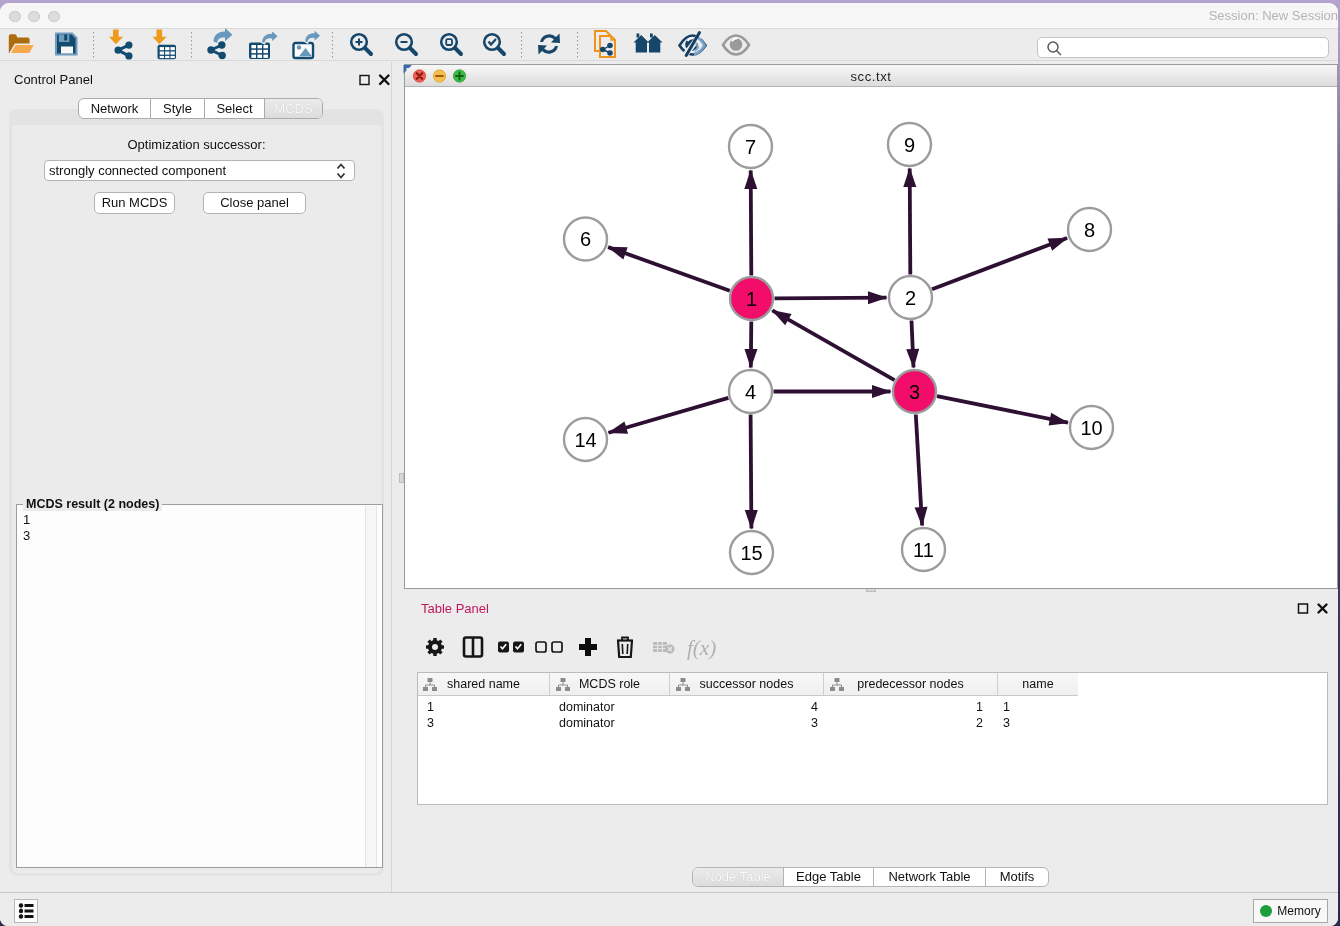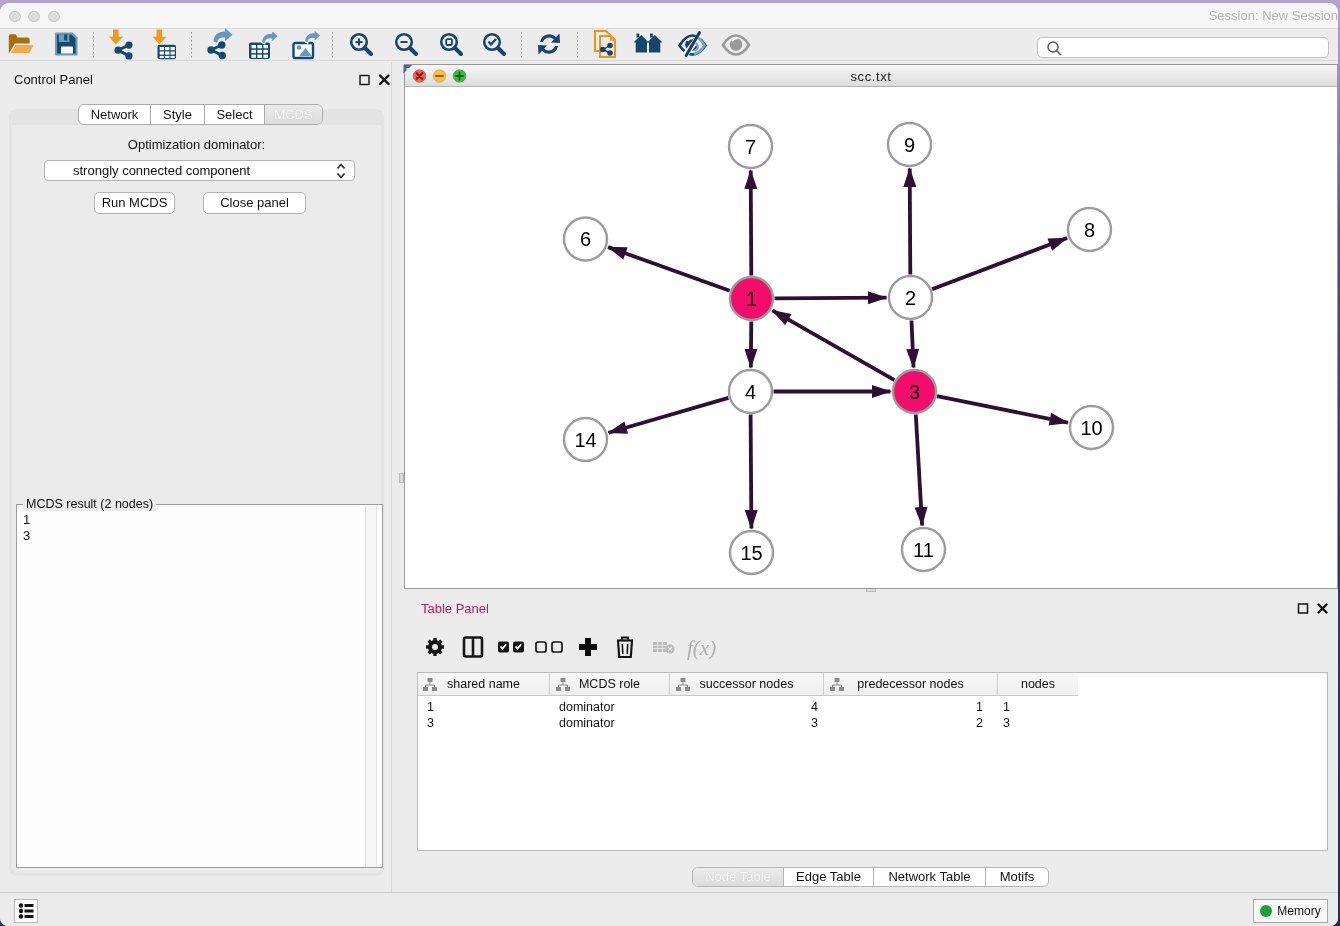--- a/index.html
+++ b/index.html
@@ -19,55 +19,55 @@
   border-top:1px solid #d9d9d9; border-bottom:1px solid #d9d9d9; }
 #searchbox { position:absolute; left:1037px; top:8px; width:292px; height:21px; background:#fff;
   border:1px solid #c3c3c3; border-radius:5px; }
 
 #cp-title { position:absolute; left:14px; top:69px; font-size:13px; color:#111; }
 #cp-panel { position:absolute; left:9px; top:106px; width:375px; height:767px; background:#e3e3e3;
   border-radius:8px; }
 #cp-inner { position:absolute; left:3px; top:16px; width:369px; height:748px; background:#ebebeb;
   border-radius:2px 2px 6px 6px; }
 #cp-tabs { position:absolute; left:78px; top:95px; height:21px; display:flex; z-index:5;
-  border:1px solid #ababab; border-radius:6px; background:#fff; overflow:hidden;margin-top:6px; }
+  border:1px solid #ababab; border-radius:6px; background:#fff; overflow:hidden; }
 .cptab { font-size:13px; color:#111; padding:2px 0 0 0; text-align:center; height:100%;
   border-right:1px solid #ababab; }
 .cptab:last-child { border-right:none; }
 #tab-mcds { background:linear-gradient(#ebebeb,#dcdcdc); color:#f8f8f8;
   text-shadow:0 0 1px #bdbdbd; }
 #opt-label { position:absolute; left:0; top:134px; width:393px; text-align:center; font-size:13px; color:#111; }
 #dropdown { position:absolute; left:44px; top:157px; width:311px; height:21px; background:#fff;
   border:1px solid #b4b4b4; border-radius:4px; font-size:13px; color:#111; line-height:19px;
-  padding-left:28px; }
+  padding-left:4px; }
 .btn { position:absolute; top:189px; height:22px; background:#fff; border:1px solid #b4b4b4;
   border-radius:5px; font-size:13px; color:#111; text-align:center; line-height:20px; }
 #mcds-box { position:absolute; left:16px; top:501px; width:367px; height:364px; background:#fdfdfd;
   border:1px solid #9d9d9d; }
 #mcds-legend { position:absolute; left:23px; top:494px; background:#ebebeb; padding:0 3px;
-  font-size:12.5px; color:#111; z-index:3; }
+  font-size:12.5px; color:#111; z-index:3;font-weight:bold; }
 #mcds-text { position:absolute; left:6px; top:7px; font-size:13px; color:#111; line-height:16px; }
 #mcds-sb { position:absolute; right:5px; top:1px; width:12px; height:361px; background:#f6f6f6;
   border-left:1px solid #e4e4e4; border-right:1px solid #e4e4e4; }
 
 #vsplit-handle { position:absolute; left:399px; top:470px; width:5px; height:10px;
   background:#d9d9d9; border:1px solid #bdbdbd; }
 #hsplit-handle { position:absolute; left:866px; top:584px; width:10px; height:5px;
   background:#d9d9d9; border:1px solid #bdbdbd; }
 
 #netframe { position:absolute; left:404px; top:61px; width:934px; height:525px;
   border:1px solid #999; background:#fff; }
 #nf-title { position:absolute; left:0; top:0; width:100%; height:22px;
   background:linear-gradient(#f7f7f7,#dcdcdc); border-bottom:1px solid #b3b3b3; }
 #nf-text { position:absolute; top:4px; width:100%; text-align:center; font-size:13px; color:#222; letter-spacing:0.6px; }
 #graph { position:absolute; left:1px; top:22px; }
 
 #tp-title { position:absolute; left:421px; top:598px; font-size:13px; color:#be185d; }
 #tp-toolbar { position:absolute; left:417px; top:626px; width:905px; height:42px; }
-#tablebox { position:absolute; left:417px; top:669px; width:911px; height:179px; background:#fff;
+#tablebox { position:absolute; left:417px; top:669px; width:911px; height:133px; background:#fff;
   border:1px solid #bbb; }
 #thead { position:absolute; left:0; top:0; width:660px; height:23px;
   background:linear-gradient(#f7f7f7,#efefef); border-bottom:1px solid #c9c9c9; display:flex; }
 .thcell { position:relative; height:100%; border-right:1px solid #cecece; font-size:12.5px;
   color:#111; text-align:center; line-height:22px; }
 .trow { position:absolute; font-size:12.5px; color:#111; }
 
 #btabs { position:absolute; left:692px; top:864px; height:20px; display:flex; z-index:5;
   border:1px solid #b5b5b5; border-radius:6px; background:#fff; overflow:hidden; }
 .btab { font-size:13px; color:#111; text-align:center; height:100%; line-height:18px;
@@ -264,21 +264,21 @@
   </svg>
   <div id="cp-panel">
       <div id="cp-inner"></div>
     </div>
   <div id="cp-tabs">
     <div class="cptab" style="width:72px">Network</div>
     <div class="cptab" style="width:54px">Style</div>
     <div class="cptab" style="width:60px">Select</div>
     <div class="cptab" id="tab-mcds" style="width:57px">MCDS</div>
   </div>
-  <div id="opt-label">Optimization dominator:</div>
+  <div id="opt-label">Optimization successor:</div>
   <div id="dropdown">strongly connected component
     <svg width="12" height="16" style="position:absolute;right:7px;top:2px">
       <path d="M2.5,5.5 L6,1.5 L9.5,5.5" fill="none" stroke="#333" stroke-width="1.8"></path>
       <path d="M2.5,10.5 L6,14.5 L9.5,10.5" fill="none" stroke="#333" stroke-width="1.8"></path>
     </svg>
   </div>
   <div class="btn" style="left:94px; width:81px">Run MCDS</div>
   <div class="btn" style="left:203px; width:103px">Close panel</div>
   <div id="mcds-legend">MCDS result (2 nodes)</div>
   <div id="mcds-box">
@@ -429,21 +429,21 @@
           </svg>shared name</div>
       <div class="thcell" style="width:120px"><svg width="14" height="13" style="position:absolute;left:6px;top:5px">
             <use href="#orgic"></use>
           </svg>MCDS role</div>
       <div class="thcell" style="width:154px"><svg width="14" height="13" style="position:absolute;left:6px;top:5px">
             <use href="#orgic"></use>
           </svg>successor nodes</div>
       <div class="thcell" style="width:174px"><svg width="14" height="13" style="position:absolute;left:6px;top:5px">
             <use href="#orgic"></use>
           </svg>predecessor nodes</div>
-      <div class="thcell" style="width:80px; border-right:none">nodes</div>
+      <div class="thcell" style="width:80px; border-right:none">name</div>
     </div>
     <div class="trow" style="left:9px; top:27px">1</div>
     <div class="trow" style="left:141px; top:27px">dominator</div>
     <div class="trow" style="left:380px; top:27px; width:20px; text-align:right">4</div>
     <div class="trow" style="left:545px; top:27px; width:20px; text-align:right">1</div>
     <div class="trow" style="left:585px; top:27px">1</div>
     <div class="trow" style="left:9px; top:43px">3</div>
     <div class="trow" style="left:141px; top:43px">dominator</div>
     <div class="trow" style="left:380px; top:43px; width:20px; text-align:right">3</div>
     <div class="trow" style="left:545px; top:43px; width:20px; text-align:right">2</div>

